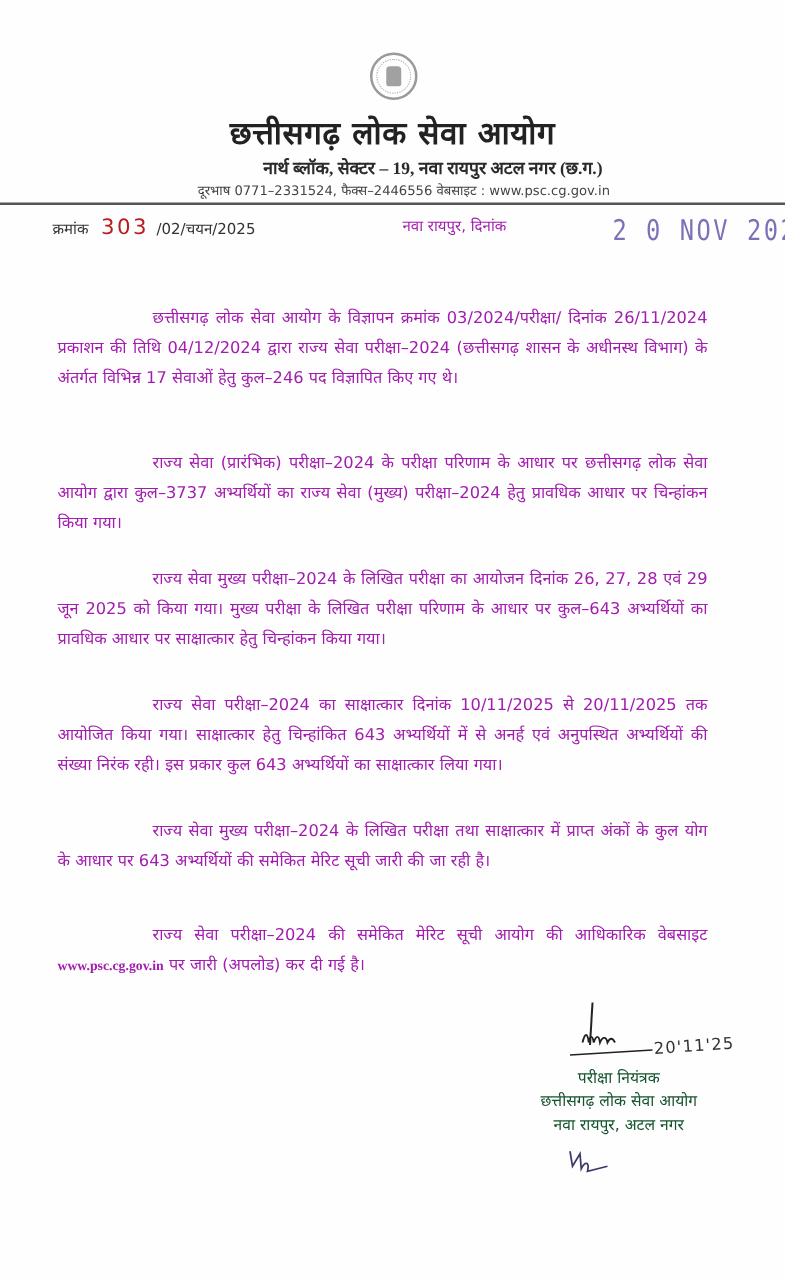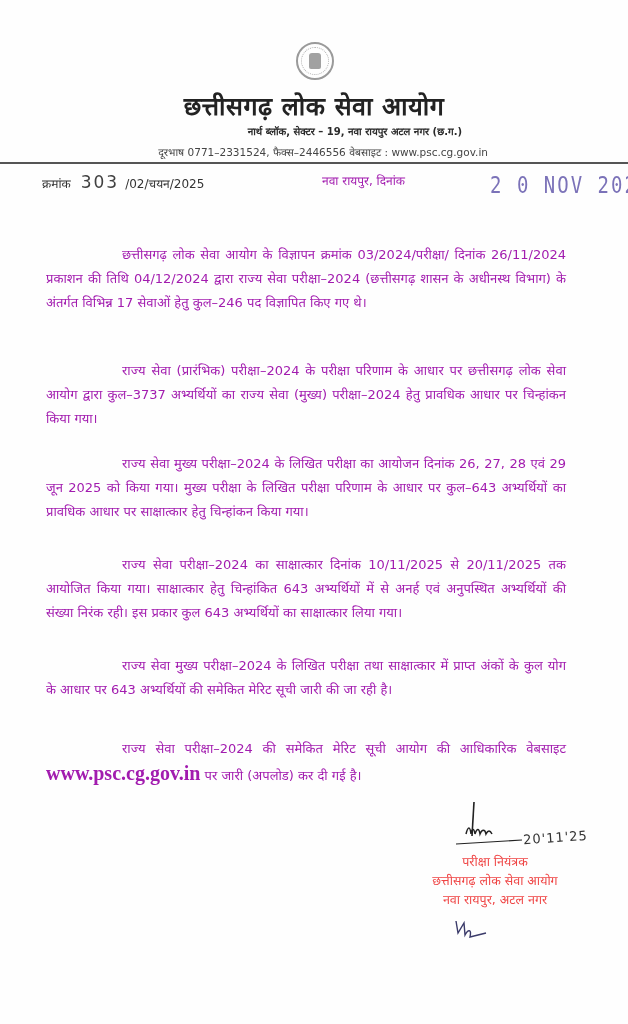--- a/index.html
+++ b/index.html
@@ -48,26 +48,27 @@
       left: 0; width: 628px;
       top: 88px;
       text-align: center;
       font-size: 25px;
       font-weight: bold;
       color: #222;
       letter-spacing: 0.5px;
     }
     .org-address {
       position: absolute;
-      right: 166px;
+      right: 146px;
       top: 124px;
-      font-size: 10px;
+      font-size: 14px;
       font-weight: bold;
       color: #2a2a2a;
       white-space: nowrap;
+      font-family: Liberation Serif, serif;
     }
     .org-contact {
       position: absolute;
       right: 140px;
       top: 145px;
       font-size: 10.5px;
       color: #444;
       white-space: nowrap;
     }
     .divider {
@@ -80,21 +81,21 @@
     .ref-line {
       position: absolute;
       left: 42px; top: 172px;
       font-size: 12px;
       color: #333;
       white-space: nowrap;
     }
     .ref-number {
       font-family: "DejaVu Sans", sans-serif;
       font-size: 17px;
-      color: #404040;
+      color: #b91c1c;
       letter-spacing: 2px;
       margin: 0 6px 0 10px;
     }
     .place-line {
       position: absolute;
       left: 322px; top: 172px;
       font-size: 12px;
       color: #a21caf;
       white-space: nowrap;
     }
@@ -130,21 +131,21 @@
     .p1 { top: 243px; }
     .p2 { top: 359px; }
     .p3 { top: 452px; }
     .p4 { top: 553px; }
     .p5 { top: 654px; }
     .p6 { top: 737px; }
     .u { }
     .web-bold {
       font-family: "Liberation Serif", serif;
       font-weight: bold;
-      font-size: 20px;
+      font-size: 11px;
     }
     .signature {
       position: absolute;
       left: 452px; top: 800px;
       width: 80px; height: 48px;
     }
     .handwritten-date {
       position: absolute;
       left: 523px; top: 830px;
       font-family: "DejaVu Sans", sans-serif;
@@ -154,21 +155,21 @@
       letter-spacing: 1px;
       white-space: nowrap;
     }
     .sign-block {
       position: absolute;
       left: 380px; top: 852px;
       width: 230px;
       text-align: center;
       font-size: 12.5px;
       line-height: 19px;
-      color: #ef4444;
+      color: #14532d;
     }
     .initials {
       position: absolute;
       left: 452px; top: 915px;
       width: 50px; height: 30px;
     }
   </style>
 </head>
 <body>
 

